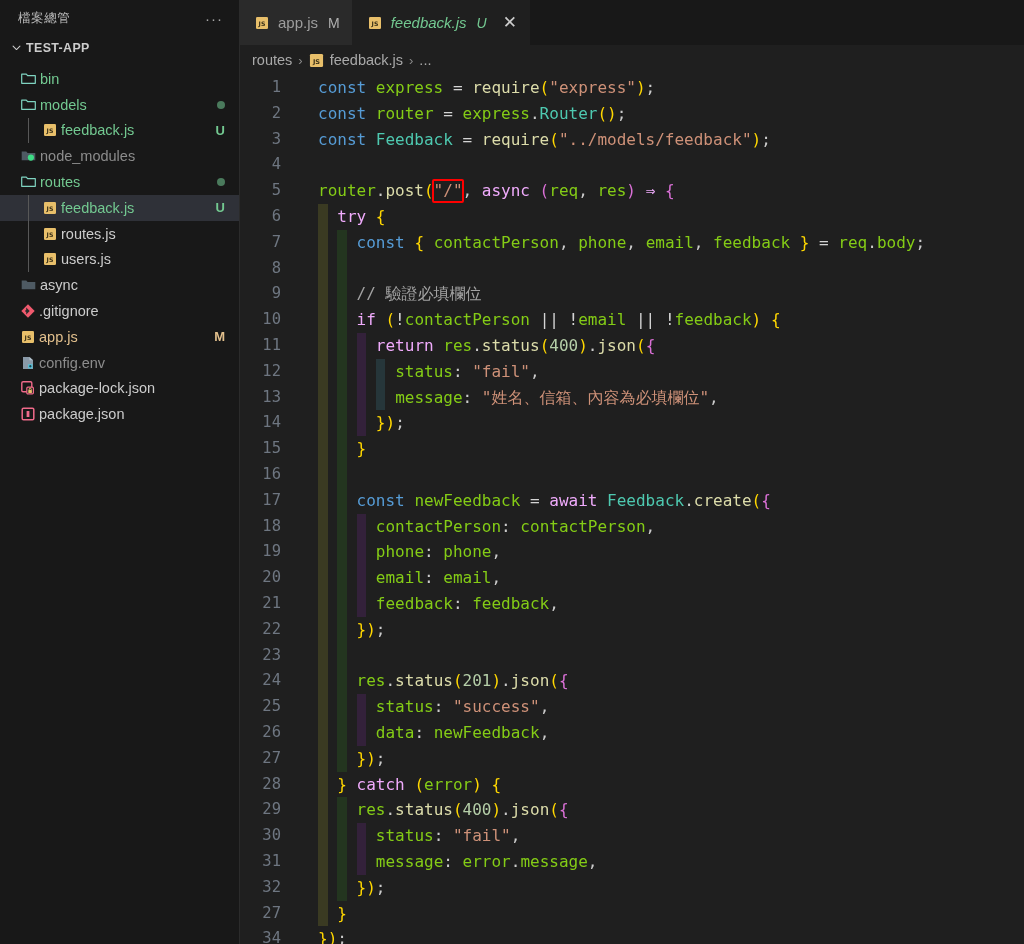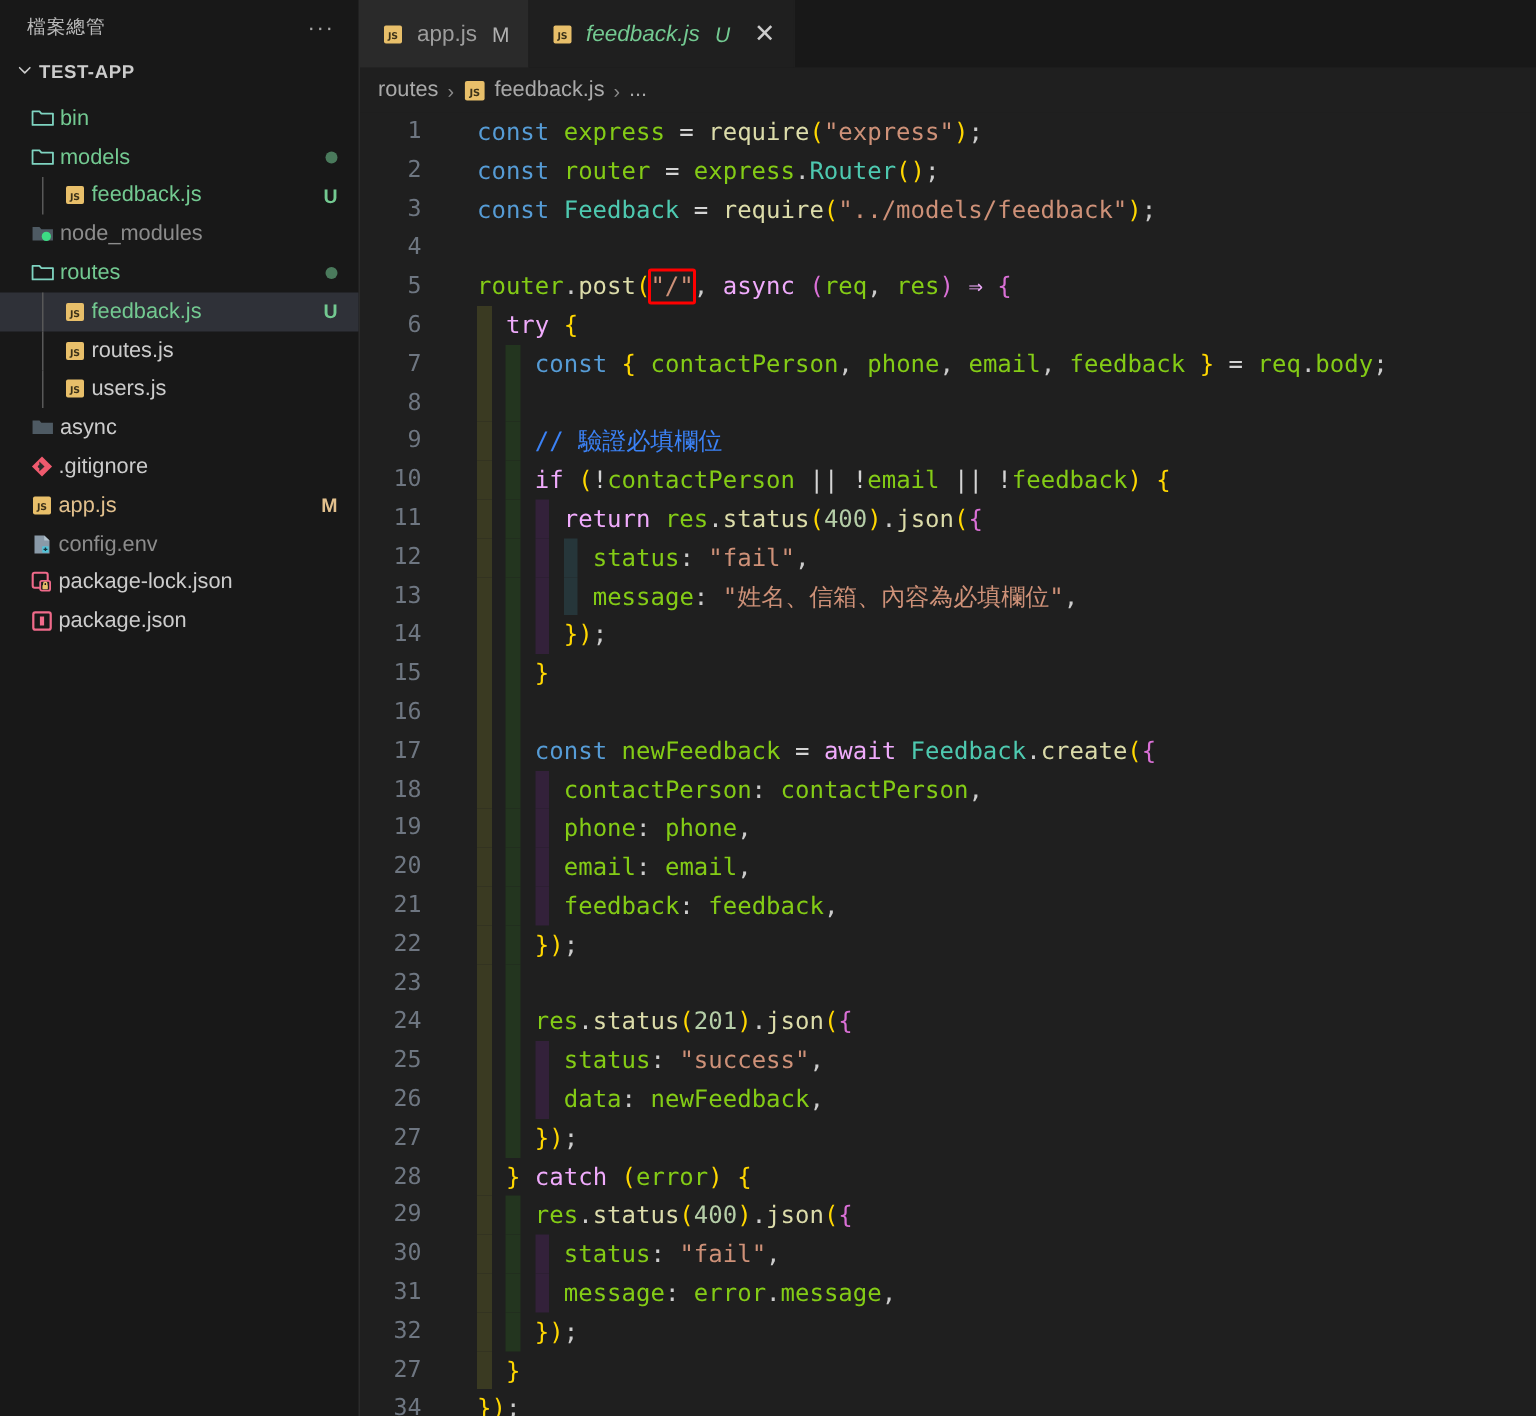--- a/index.html
+++ b/index.html
@@ -104,21 +104,21 @@
   .ig4{ background:#26363a; }
 
   
   .kw   { color:#569cd6; }  
   .ctl  { color:#f0abfc; }  
   .var  { color:#84cc16; }  
   .fn   { color:#dcdcaa; }  
   .cls  { color:#4ec9b0; }  
   .str  { color:#ce9178; }  
   .num  { color:#b5cea8; }  
-  .cmt  { color:#3b82f6; }  
+  .cmt  { color:#a3a3a3; }  
   .op   { color:#d4d4d4; }  
   .b1   { color:#ffd700; }  
   .b2   { color:#da70d6; }  
   .pun  { color:#cccccc; }
 
   .highlight-box{
     position:absolute; border:2px solid #ff0000; border-radius:2px;
     pointer-events:none;
   }
 </style>

